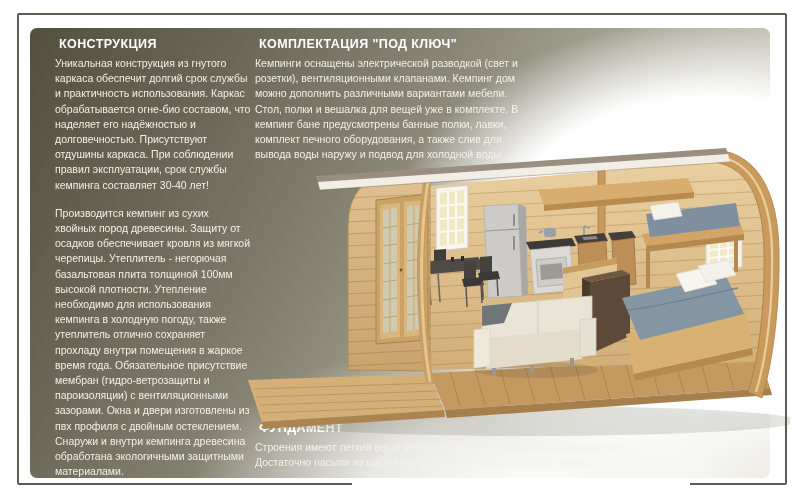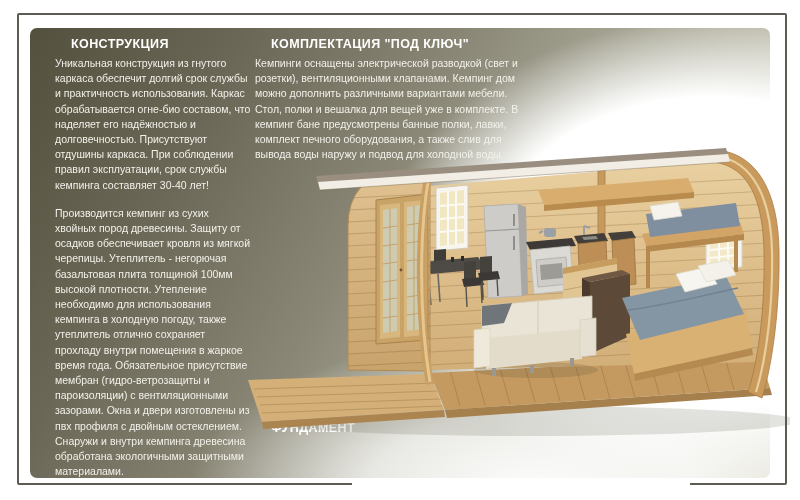--- a/index.html
+++ b/index.html
@@ -22,21 +22,21 @@
     background:
       radial-gradient(ellipse 420px 300px at 92% 50%, #ffffff 0%, #ffffff 52%, rgba(255,255,255,0) 78%),
       radial-gradient(ellipse 520px 230px at 68% 102%, rgba(255,255,255,0.95) 0%, rgba(255,255,255,0.75) 32%, rgba(255,255,255,0) 66%),
       linear-gradient(118deg, #54503e 0%, #6b6756 22%, #8a8776 45%, #a7a695 62%, #c2c1b1 78%, #dbdacb 100%);
   }
   .txtcol{position:absolute;}
   .col-construction{left:55px;top:37px;width:196px;}
   .col-turnkey{left:255px;top:37px;width:272px;}
   .col-foundation{left:255px;top:421px;width:382px;}
   h2.sec{
-    margin:0 0 5px 16px;font-size:12.5px;font-weight:bold;color:#ffffff;
+    margin:0 0 5px 4px;font-size:12.5px;font-weight:bold;color:#ffffff;
     letter-spacing:0.4px;
   }
   p.sec{
     margin:0 0 13px 0;font-size:10.5px;line-height:15.2px;color:#f2f1ea;
   }
   .illustration{position:absolute;left:230px;top:138px;width:560px;height:312px;}
 </style>
 </head>
 <body>
 
@@ -50,20 +50,21 @@
   <p class="sec">Производится кемпинг из сухих хвойных пород древесины. Защиту от осадков обеспечивает кровля из мягкой черепицы. Утеплитель - негорючая базальтовая плита толщиной 100мм высокой плотности. Утепление необходимо для использования кемпинга в холодную погоду, также утеплитель отлично сохраняет прохладу внутри помещения в жаркое время года. Обязательное присутствие мембран (гидро-ветрозащиты и пароизоляции) с вентиляционными зазорами. Окна и двери изготовлены из пвх профиля с двойным остеклением. Снаружи и внутри кемпинга древесина обработана экологичными защитными материалами.</p>
 </div>
 
 <div class="txtcol col-turnkey">
   <h2 class="sec">КОМПЛЕКТАЦИЯ "ПОД КЛЮЧ"</h2>
   <p class="sec">Кемпинги оснащены электрической разводкой (свет и розетки), вентиляционными клапанами. Кемпинг дом можно дополнить различными вариантами мебели. Стол, полки и вешалка для вещей уже в комплекте. В кемпинг бане предусмотрены банные полки, лавки, комплект печного оборудования, а также слив для вывода воды наружу и подвод для холодной воды.</p>
 </div>
 
 <div class="txtcol col-foundation">
   <h2 class="sec">ФУНДАМЕНТ</h2>
+  <p class="sec">Строения имеют легкий вес и жесткий каркас, не нуждаются в фундаменте. Достаточно насыпи из щебня или настил для отвода влаги от грунта.</p>
 </div>
 
 <svg class="illustration" viewBox="0 0 560 312" aria-hidden="true">
   <defs>
     <linearGradient id="wallG" x1="0" y1="0" x2="0" y2="1">
       <stop offset="0" stop-color="#e9d0a0"></stop>
         <stop offset="1" stop-color="#d2ae78"></stop>
     </linearGradient>
     <linearGradient id="lwallG" x1="0" y1="0" x2="0" y2="1">
       <stop offset="0" stop-color="#e0c291"></stop>

